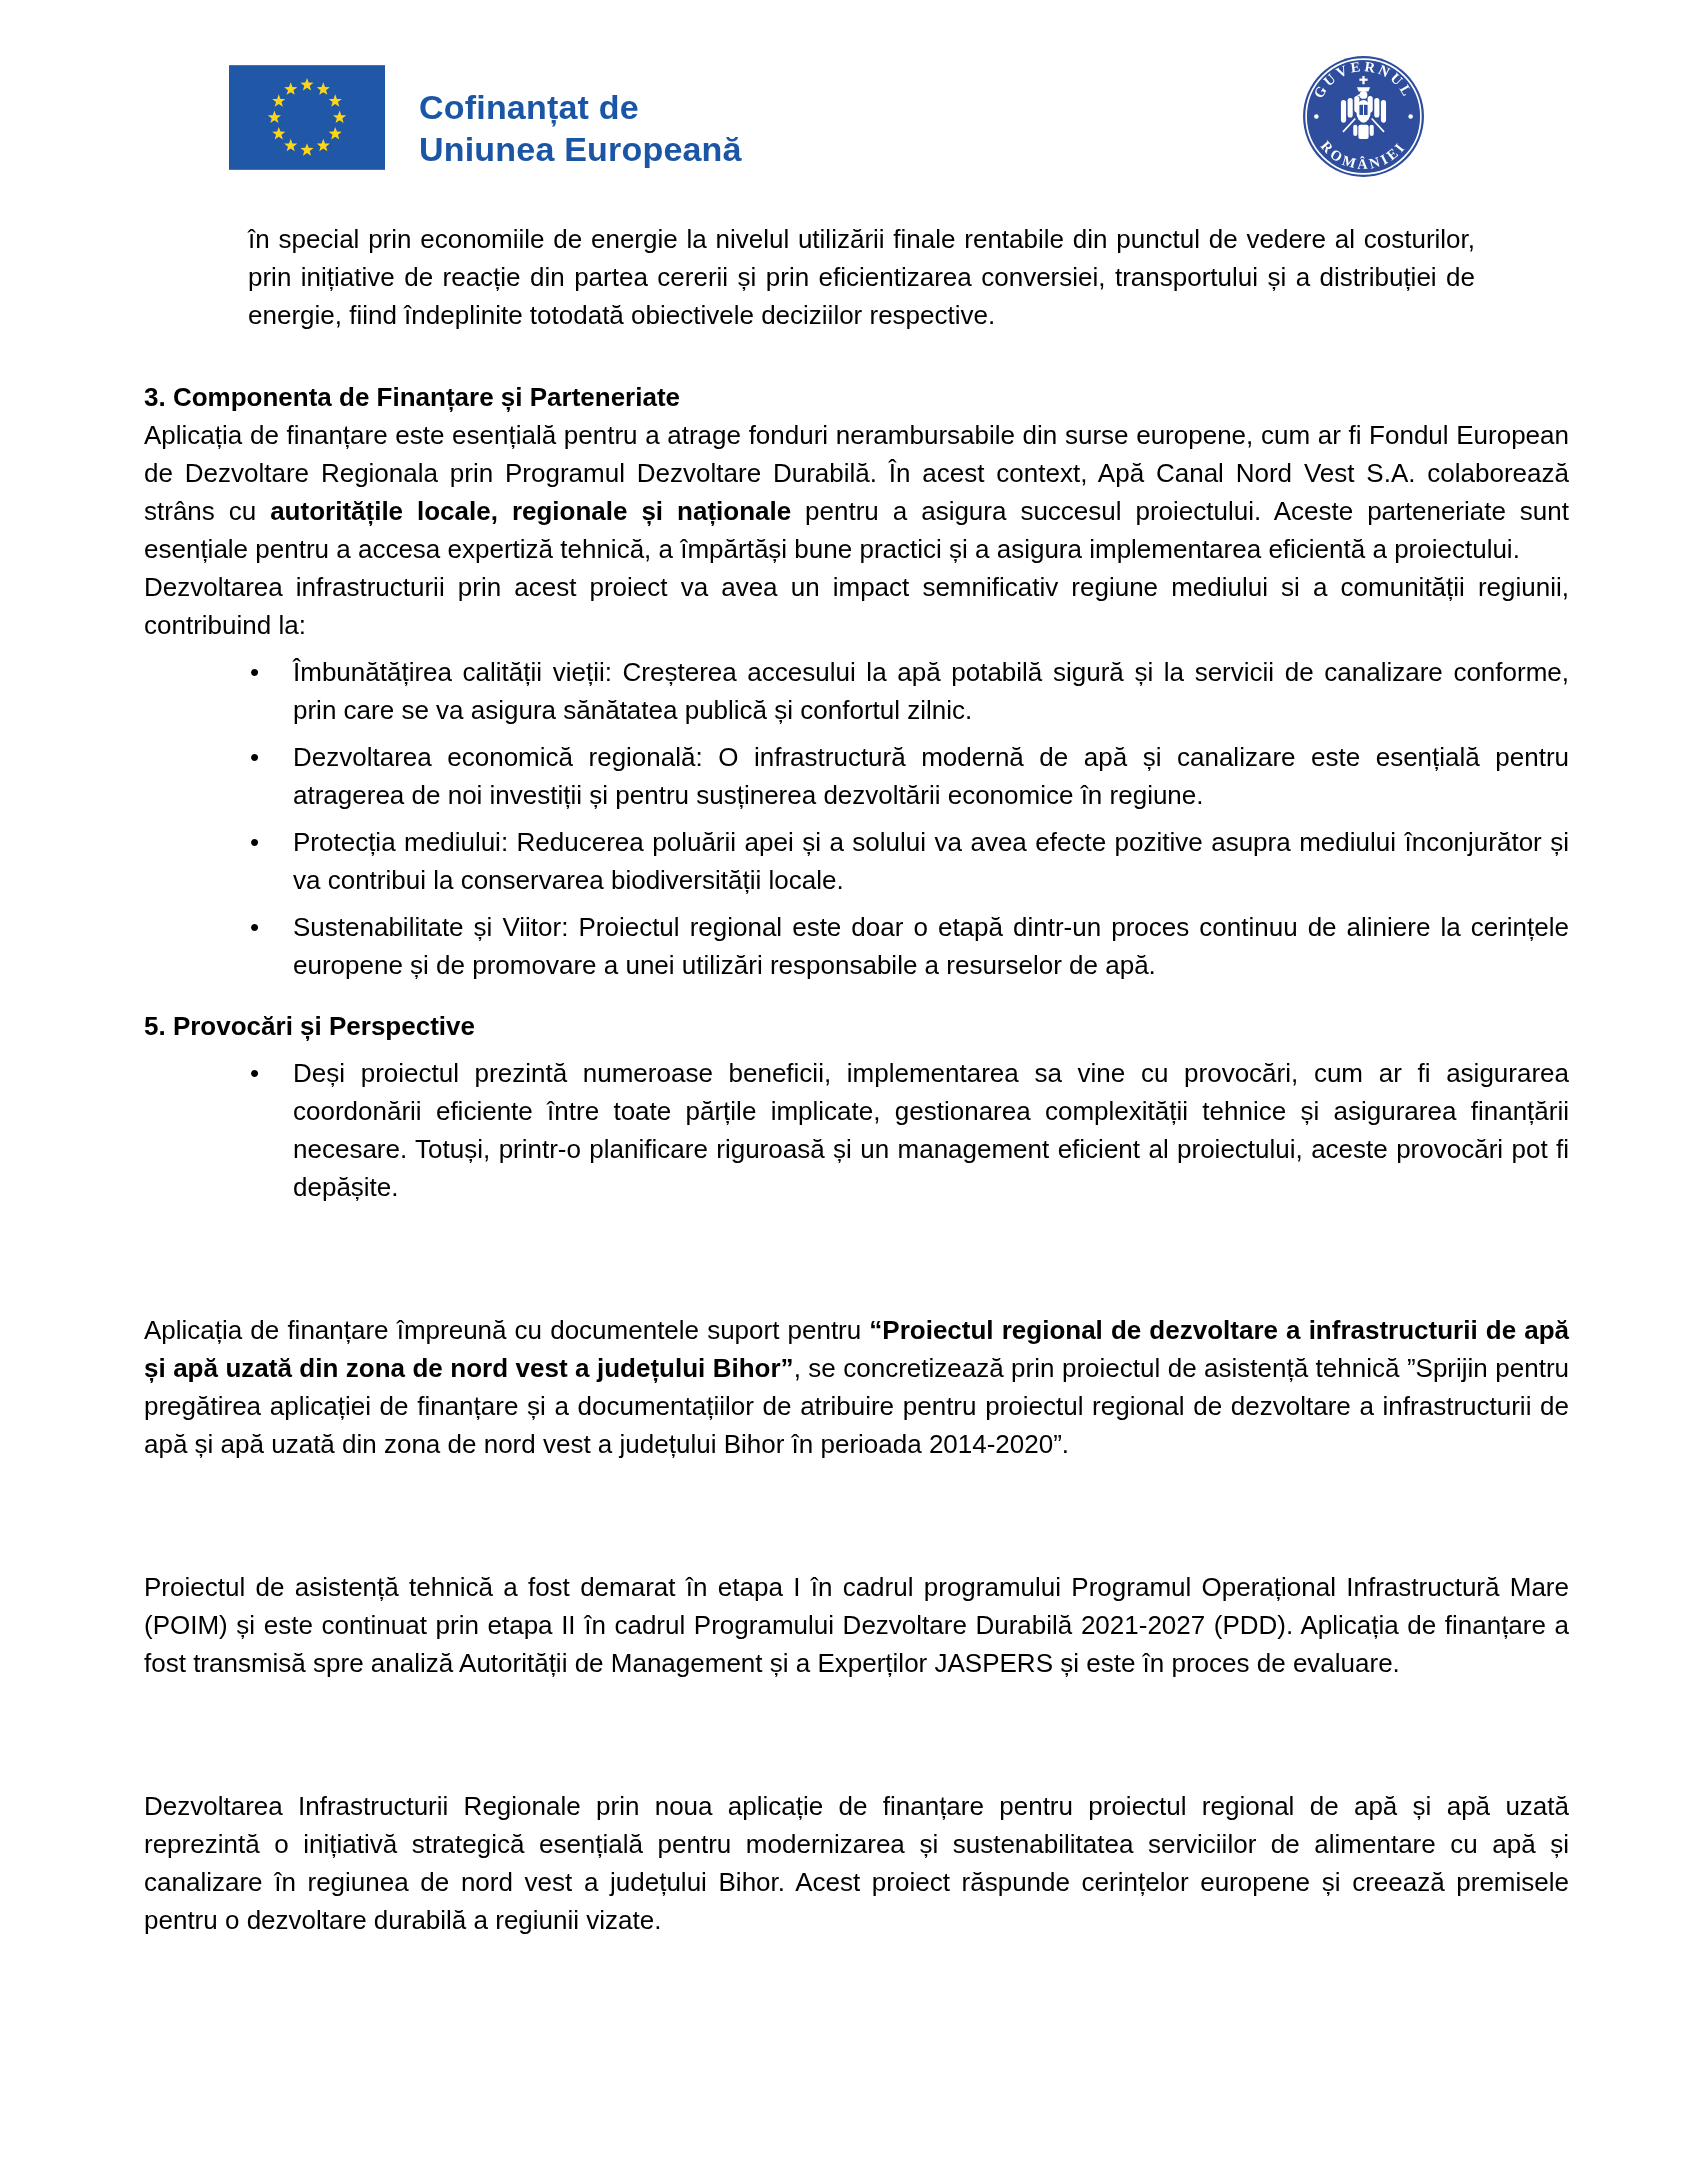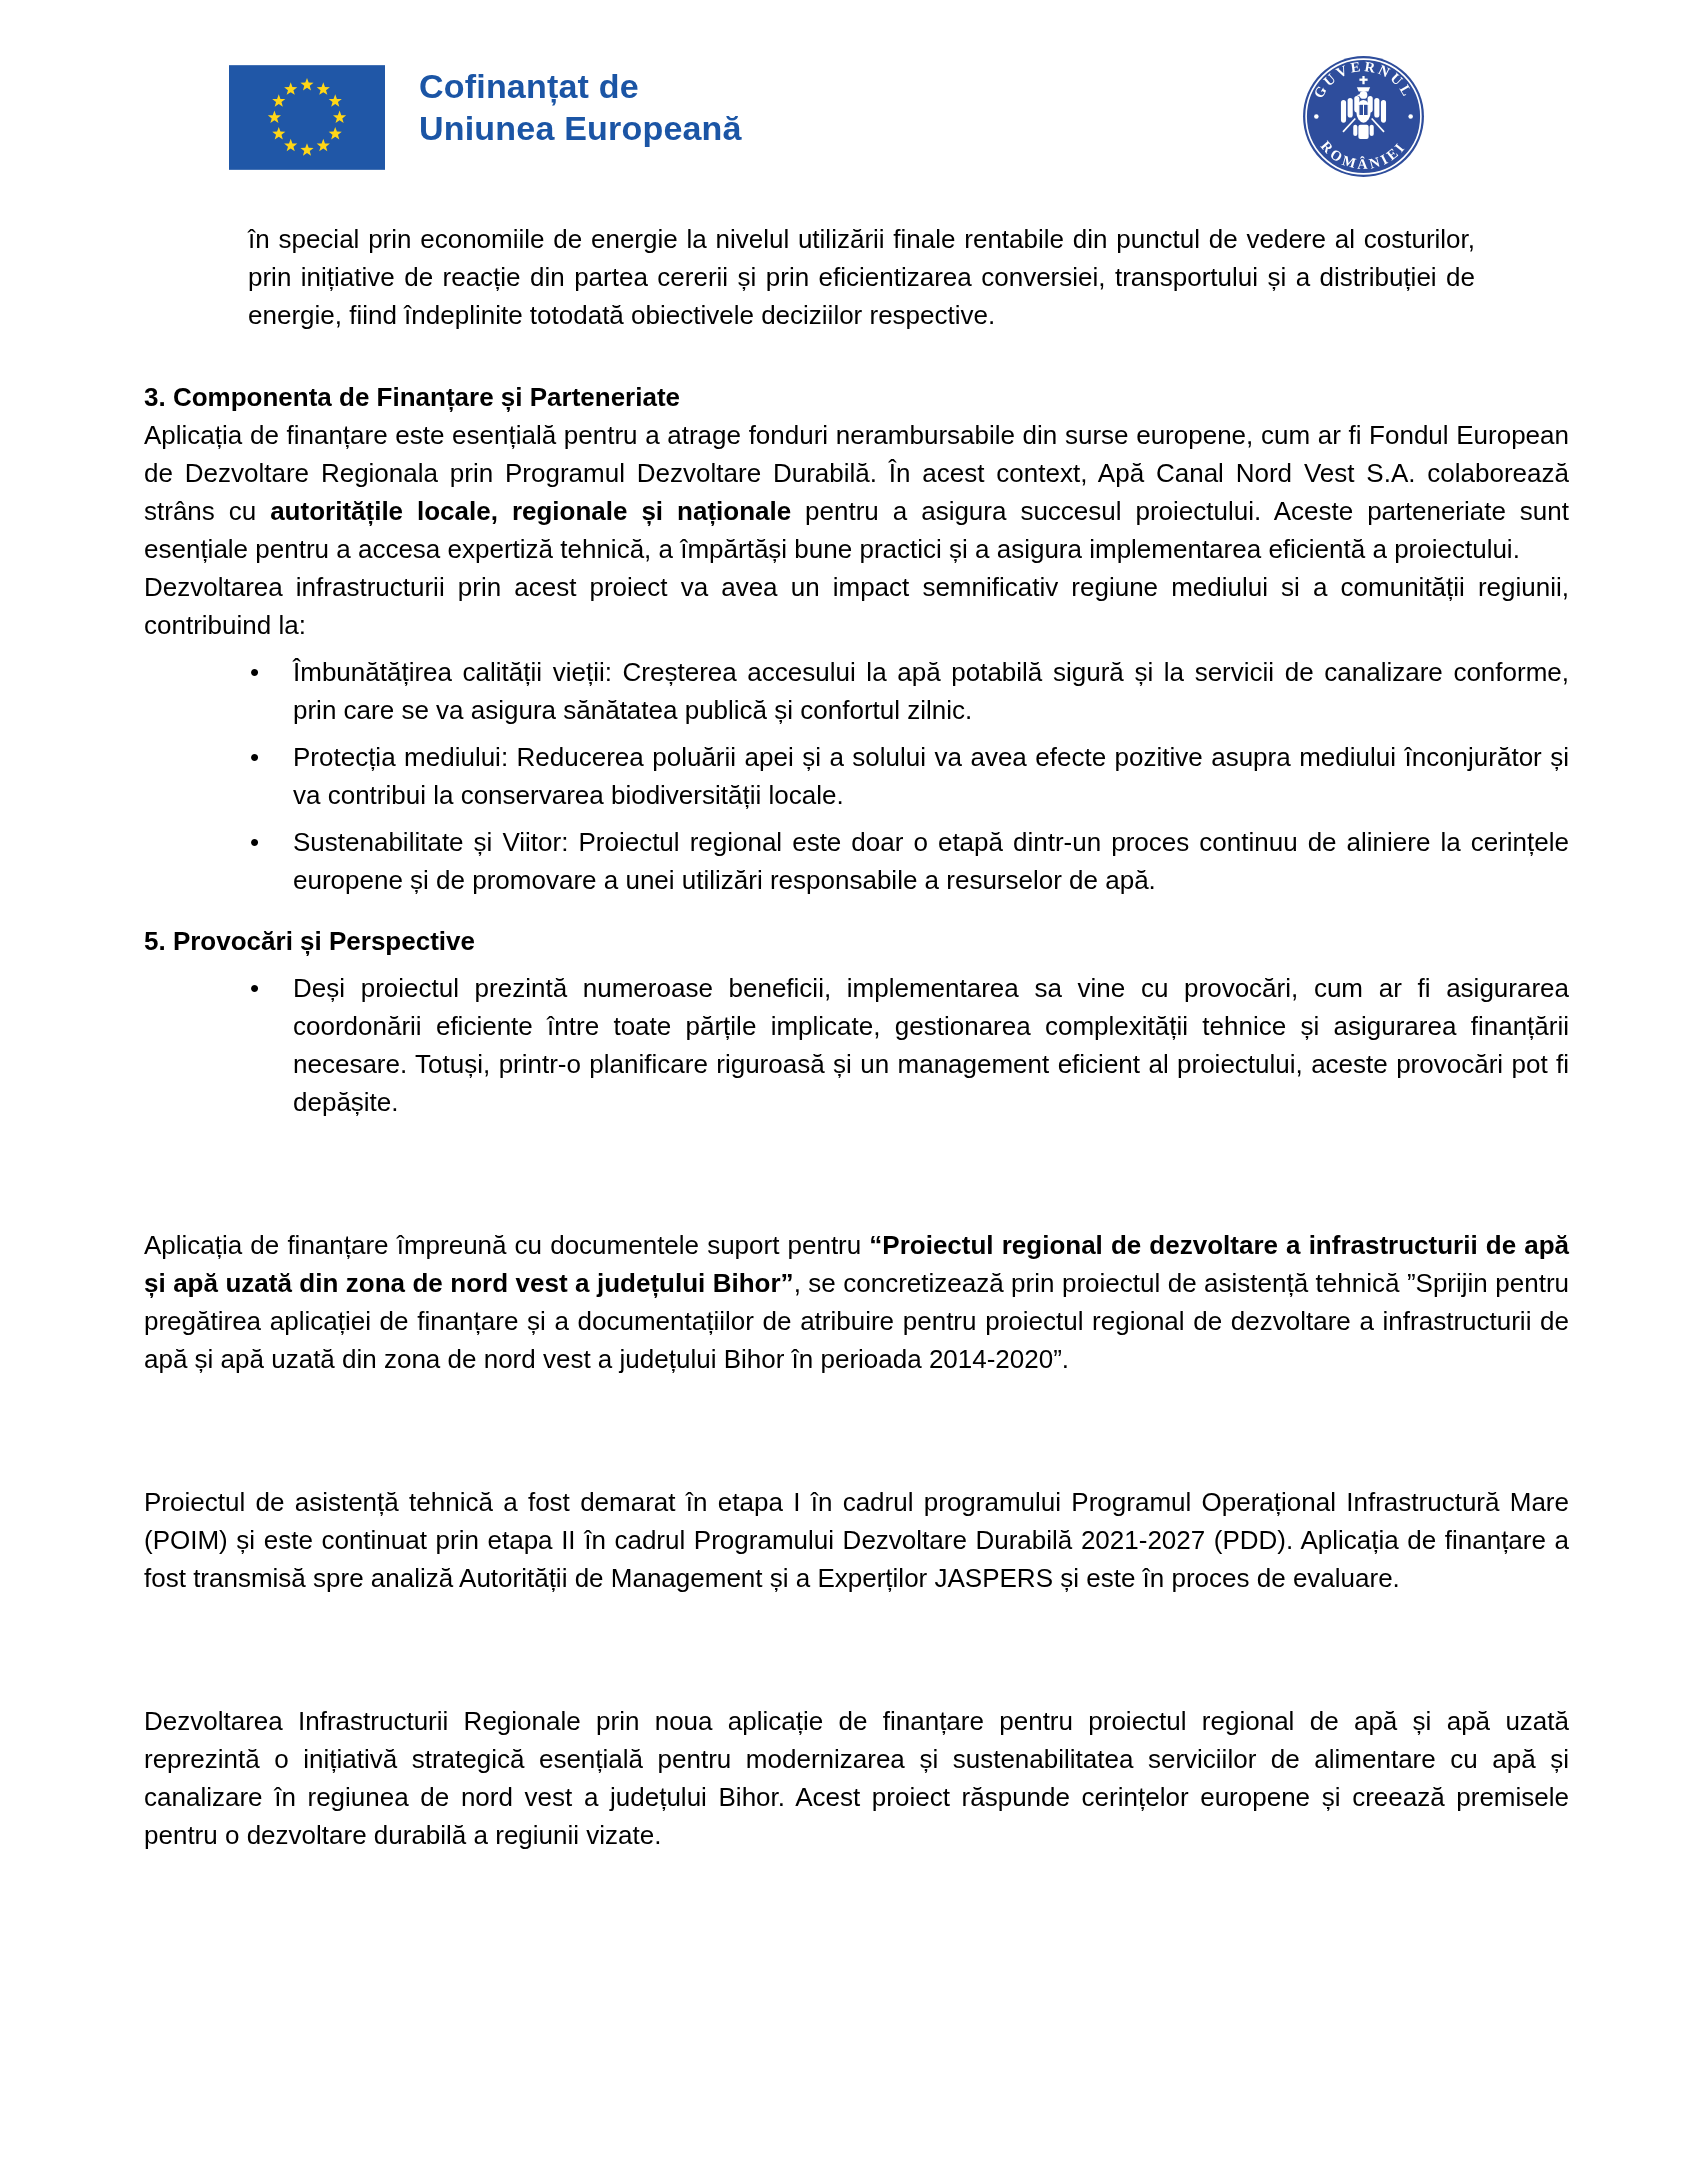--- a/index.html
+++ b/index.html
@@ -9,21 +9,21 @@
     color: #000000;
     font-family: "Liberation Sans", sans-serif;
     font-size: 26px;
     line-height: 38px;
     -webkit-font-smoothing: antialiased;
   }
   .content { padding: 63px 114px 0 144px; box-sizing: border-box; }
 
   
   .header { display: flex; justify-content: space-between; align-items: flex-start; height: 127px; }
-  .eu-logo { display: flex; align-items: flex-start; gap: 34px; margin-left: 85px; margin-top: 2px; }
+  .eu-logo { display: flex; align-items: flex-end; gap: 34px; margin-left: 85px; margin-top: 2px; }
   .eu-flag { display: block; }
   .flag-bg { fill: var(--eu-flag-blue); }
   .star { fill: var(--eu-star-yellow); }
   .eu-logo-text {
     font-size: 34px; line-height: 42px; font-weight: 700;
     color: var(--eu-text-blue); letter-spacing: 0.2px;
   }
   .gov-seal { margin-right: 144px; margin-top: -8px; }
   .seal-bg { fill: var(--seal-blue); }
   .seal-ring { fill: none; stroke: #ffffff; stroke-width: 1.6; }
@@ -113,20 +113,21 @@
   </div>
 
   <p class="para intro-para">în special prin economiile de energie la nivelul utilizării finale rentabile din punctul de vedere al costurilor, prin inițiative de reacție din partea cererii și prin eficientizarea conversiei, transportului și a distribuției de energie, fiind îndeplinite totodată obiectivele deciziilor respective.</p>
 
   <p class="para section-heading">3. Componenta de Finanțare și Parteneriate</p>
   <p class="para"><span>Aplicația de finanțare este esențială pentru a atrage fonduri nerambursabile din surse europene, cum ar fi Fondul European de Dezvoltare Regionala prin Programul Dezvoltare Durabilă. În acest context, Apă Canal Nord Vest S.A. colaborează strâns cu </span><span class="bold">autoritățile locale, regionale și naționale</span><span> pentru a asigura succesul proiectului. Aceste parteneriate sunt esențiale pentru a accesa expertiză tehnică, a împărtăși bune practici și a asigura implementarea eficientă a proiectului.</span></p>
 
   <p class="para">Dezvoltarea infrastructurii prin acest proiect va avea un impact semnificativ regiune mediului si a comunității regiunii, contribuind la:</p>
   <ul class="bullets">
     <li>Îmbunătățirea calității vieții: Creșterea accesului la apă potabilă sigură și la servicii de canalizare conforme, prin care se va asigura sănătatea publică și confortul zilnic.</li>
+    <li>Dezvoltarea economică regională: O infrastructură modernă de apă și canalizare este esențială pentru atragerea de noi investiții și pentru susținerea dezvoltării economice în regiune.</li>
     <li>Protecția mediului: Reducerea poluării apei și a solului va avea efecte pozitive asupra mediului înconjurător și va contribui la conservarea biodiversității locale.</li>
     <li>Sustenabilitate și Viitor: Proiectul regional este doar o etapă dintr-un proces continuu de aliniere la cerințele europene și de promovare a unei utilizări responsabile a resurselor de apă.</li>
   </ul>
 
   <p class="para section-heading pre-heading-gap">5. Provocări și Perspective</p>
   <ul class="bullets">
     <li>Deși proiectul prezintă numeroase beneficii, implementarea sa vine cu provocări, cum ar fi asigurarea coordonării eficiente între toate părțile implicate, gestionarea complexității tehnice și asigurarea finanțării necesare. Totuși, printr-o planificare riguroasă și un management eficient al proiectului, aceste provocări pot fi depășite.</li>
   </ul>
 
   <p class="para spaced"><span>Aplicația de finanțare împreună cu documentele suport pentru </span><span class="bold">“Proiectul regional de dezvoltare a infrastructurii de apă și apă uzată din zona de nord vest a județului Bihor”</span><span>, se concretizează prin proiectul de asistență tehnică ”Sprijin pentru pregătirea aplicației de finanțare și a documentațiilor de atribuire pentru proiectul regional de dezvoltare a infrastructurii de apă și apă uzată din zona de nord vest a județului Bihor în perioada 2014-2020”.</span></p>

